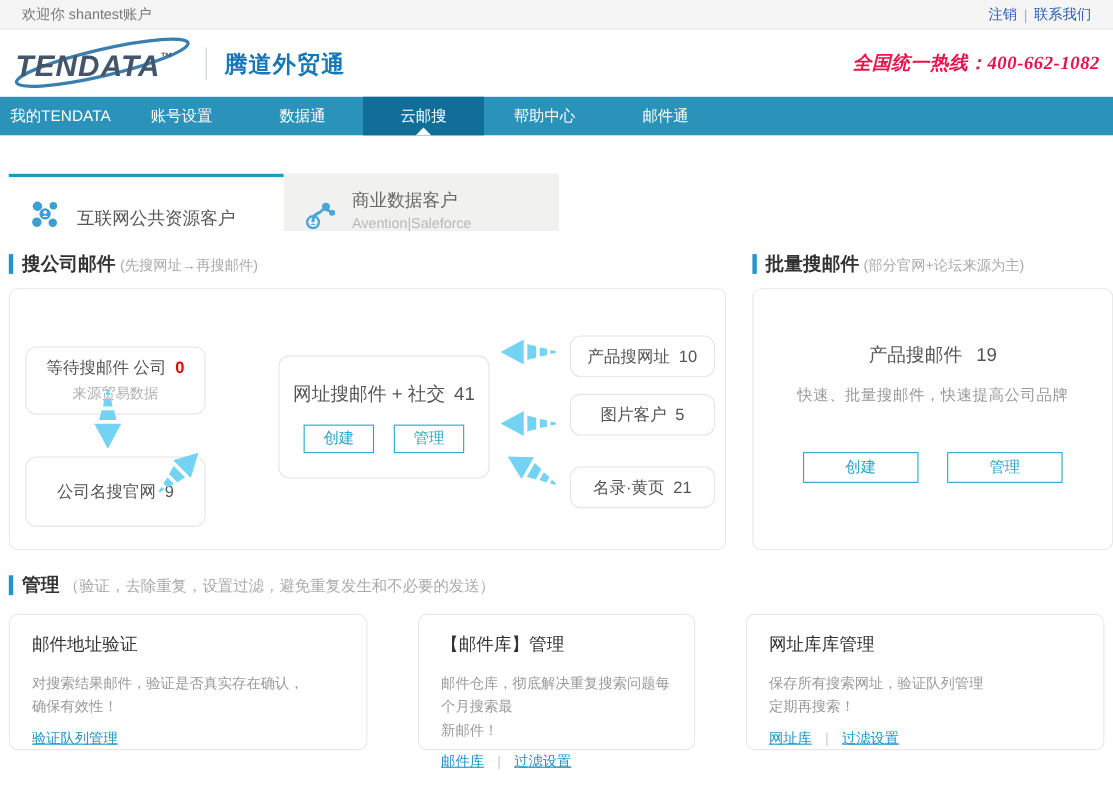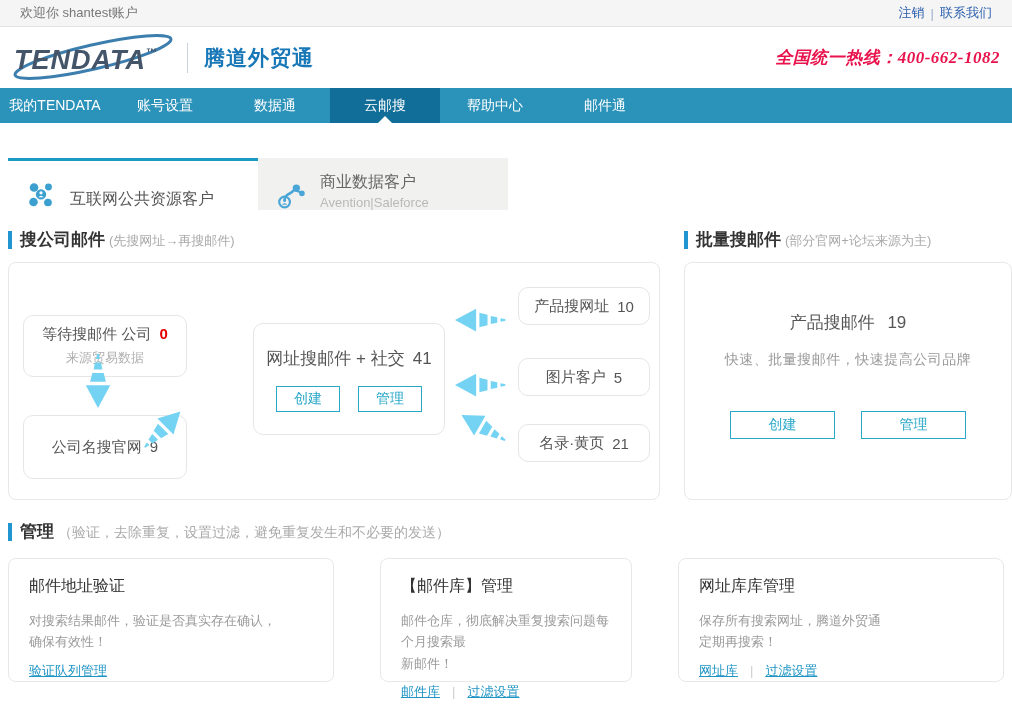--- a/index.html
+++ b/index.html
@@ -84,21 +84,21 @@
   .box-wait { left:14px; top:20px; width:164px; height:62px;margin-top:32px; }
   .box-company { left:14px; top:152px; width:164px; height:64px; }
   .box-center { left:244px; top:60px; width:192px; height:112px; }
   .box-center .dbox-title { font-size:17px; color:#555; }
   .btn-row { display:flex; gap:18px; margin-top:16px; }
   .obtn {
     border:1px solid #28a7c8; color:#28a7c8; background:#fff; font-size:14px;
     padding:3px 17px; cursor:pointer; font-family:inherit;
   }
   .src-box { left:509px; width:132px; height:38px; flex-direction:row; }
-  .src-1 { top:24px; } .src-2 { top:95px; } .src-3 { top:161px; }
+  .src-1 { top:42px; } .src-2 { top:95px; } .src-3 { top:161px; }
   .arrow { position:absolute; width:52px; height:32px; }
   .arr-down  { left:61px;  top:100px; width:56px; height:34px; transform:rotate(-90deg); }
   .arr-diag  { left:127px; top:151px; transform:rotate(135deg); }
   .arr-s1 { left:446px; top:41px; }
   .arr-s2 { left:446px; top:106px; }
   .arr-s3 { left:449px; top:149px; transform:rotate(30deg); }
   
   .batch-panel { text-align:center; padding-top:48px; }
   .batch-title { font-size:17px; color:#555; }
   .batch-desc { font-size:14px; color:#9a9a9a; margin-top:17px; letter-spacing:.5px; }
@@ -315,20 +315,20 @@
       <div class="card-title">【邮件库】管理</div>
       <div class="card-desc">邮件仓库，彻底解决重复搜索问题每个月搜索最
 新邮件！</div>
       <div class="card-links">
         <a>邮件库</a><span class="lsep">|</span><a>过滤设置</a>
       </div>
     </div>
 
     <div class="card card-3">
       <div class="card-title">网址库库管理</div>
-      <div class="card-desc">保存所有搜索网址，腾道外贸通
+      <div class="card-desc">保存所有搜索网址，验证队列管理
 定期再搜索！</div>
       <div class="card-links">
         <a>网址库</a><span class="lsep">|</span><a>过滤设置</a>
       </div>
     </div>
   </div>
 </div>
 
 </body></html>

